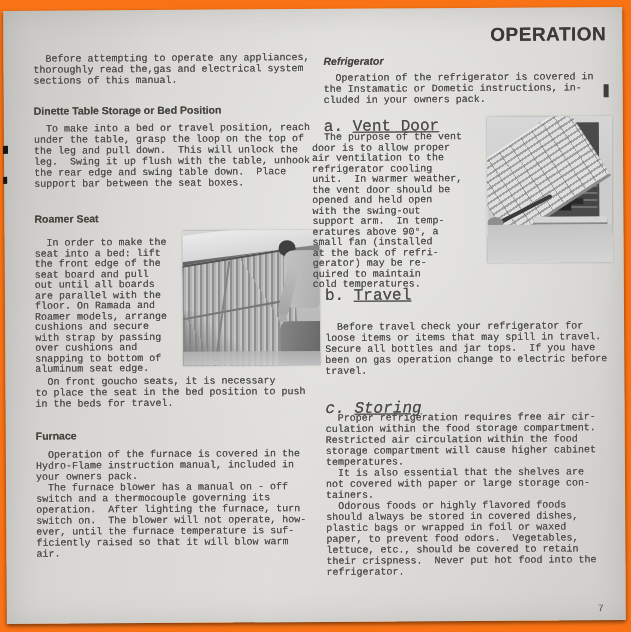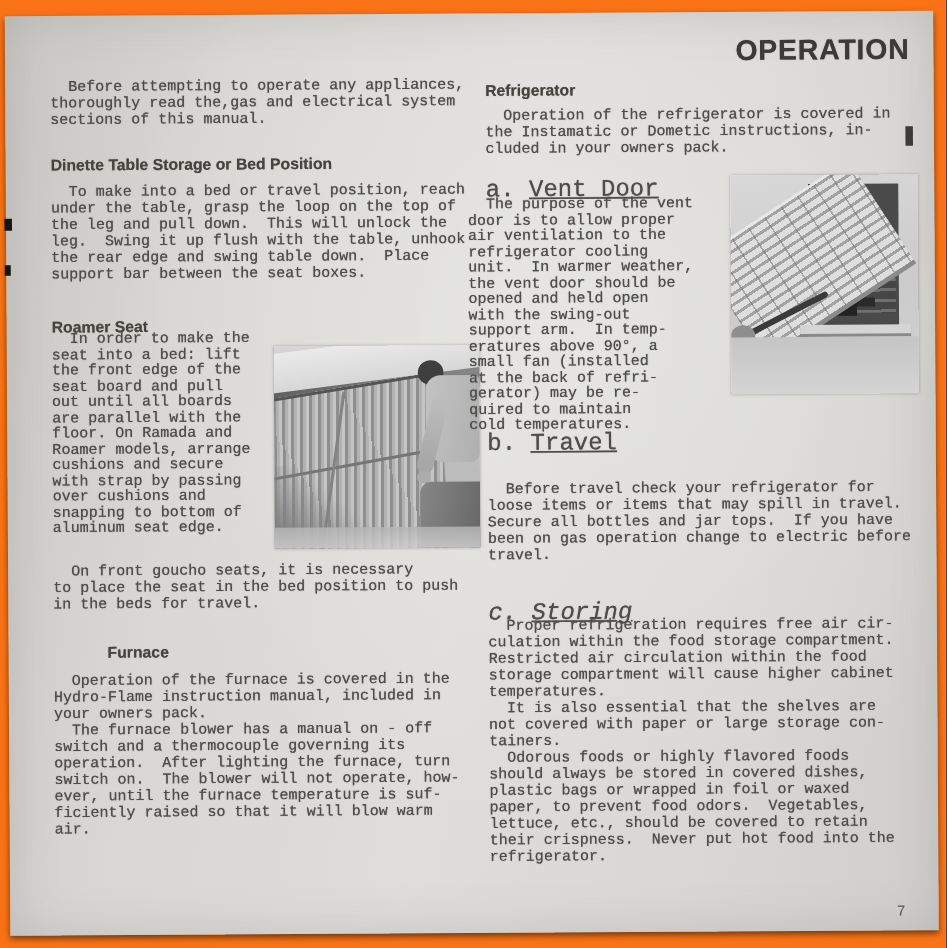--- a/index.html
+++ b/index.html
@@ -86,21 +86,21 @@
 
     <div class="hd" style="left:30px;top:94px;">Dinette Table Storage or Bed Position</div>
     <div class="mono" style="left:30px;top:113px;width:290px;">  To make into a bed or travel position, reach
 under the table, grasp the loop on the top of
 the leg and pull down.  This will unlock the
 leg.  Swing it up flush with the table, unhook
 the rear edge and swing table down.  Place
 support bar between the seat boxes.</div>
 
     <div class="hd" style="left:30px;top:202px;">Roamer Seat</div>
-    <div class="mono tight" style="left:30px;top:212px;width:148px;">  In order to make the
+    <div class="mono tight" style="left:30px;top:228px;width:148px;">  In order to make the
 seat into a bed: lift
 the front edge of the
 seat board and pull
 out until all boards
 are parallel with the
 floor. On Ramada and
 Roamer models, arrange
 cushions and secure
 with strap by passing
 over cushions and
@@ -120,33 +120,33 @@
       <div class="g-arm"></div>
       <div class="g-hand"></div>
       <div class="g-legs"></div>
       <div class="g-fringe"></div>
     </div>
 
     <div class="mono" style="left:30px;top:366px;width:300px;">  On front goucho seats, it is necessary
 to place the seat in the bed position to push
 in the beds for travel.</div>
 
-    <div class="hd" style="left:30px;top:419px;margin-left:36px;">Furnace</div>
+    <div class="hd" style="left:30px;top:419px;">Furnace</div>
     <div class="mono" style="left:30px;top:439px;width:295px;">  Operation of the furnace is covered in the
 Hydro-Flame instruction manual, included in
 your owners pack.
   The furnace blower has a manual on - off
 switch and a thermocouple governing its
 operation.  After lighting the furnace, turn
 switch on.  The blower will not operate, how-
 ever, until the furnace temperature is suf-
 ficiently raised so that it will blow warm
 air.</div>
 
-    <div class="hd" style="left:320px;top:46px;">Refrigerator</div>
+    <div class="hd" style="left:320px;top:46px;font-style:italic;">Refrigerator</div>
     <div class="mono" style="left:320px;top:64px;width:290px;">  Operation of the refrigerator is covered in
 the Instamatic or Dometic instructions, in-
 cluded in your owners pack.</div>
 
     <div class="sec" style="left:320px;top:109px;"><span>a. </span><span class="ul">Vent Door</span></div>
     <div class="mono tight" style="left:308px;top:124px;width:162px;">  The purpose of the vent
 door is to allow proper
 air ventilation to the
 refrigerator cooling
 unit.  In warmer weather,

